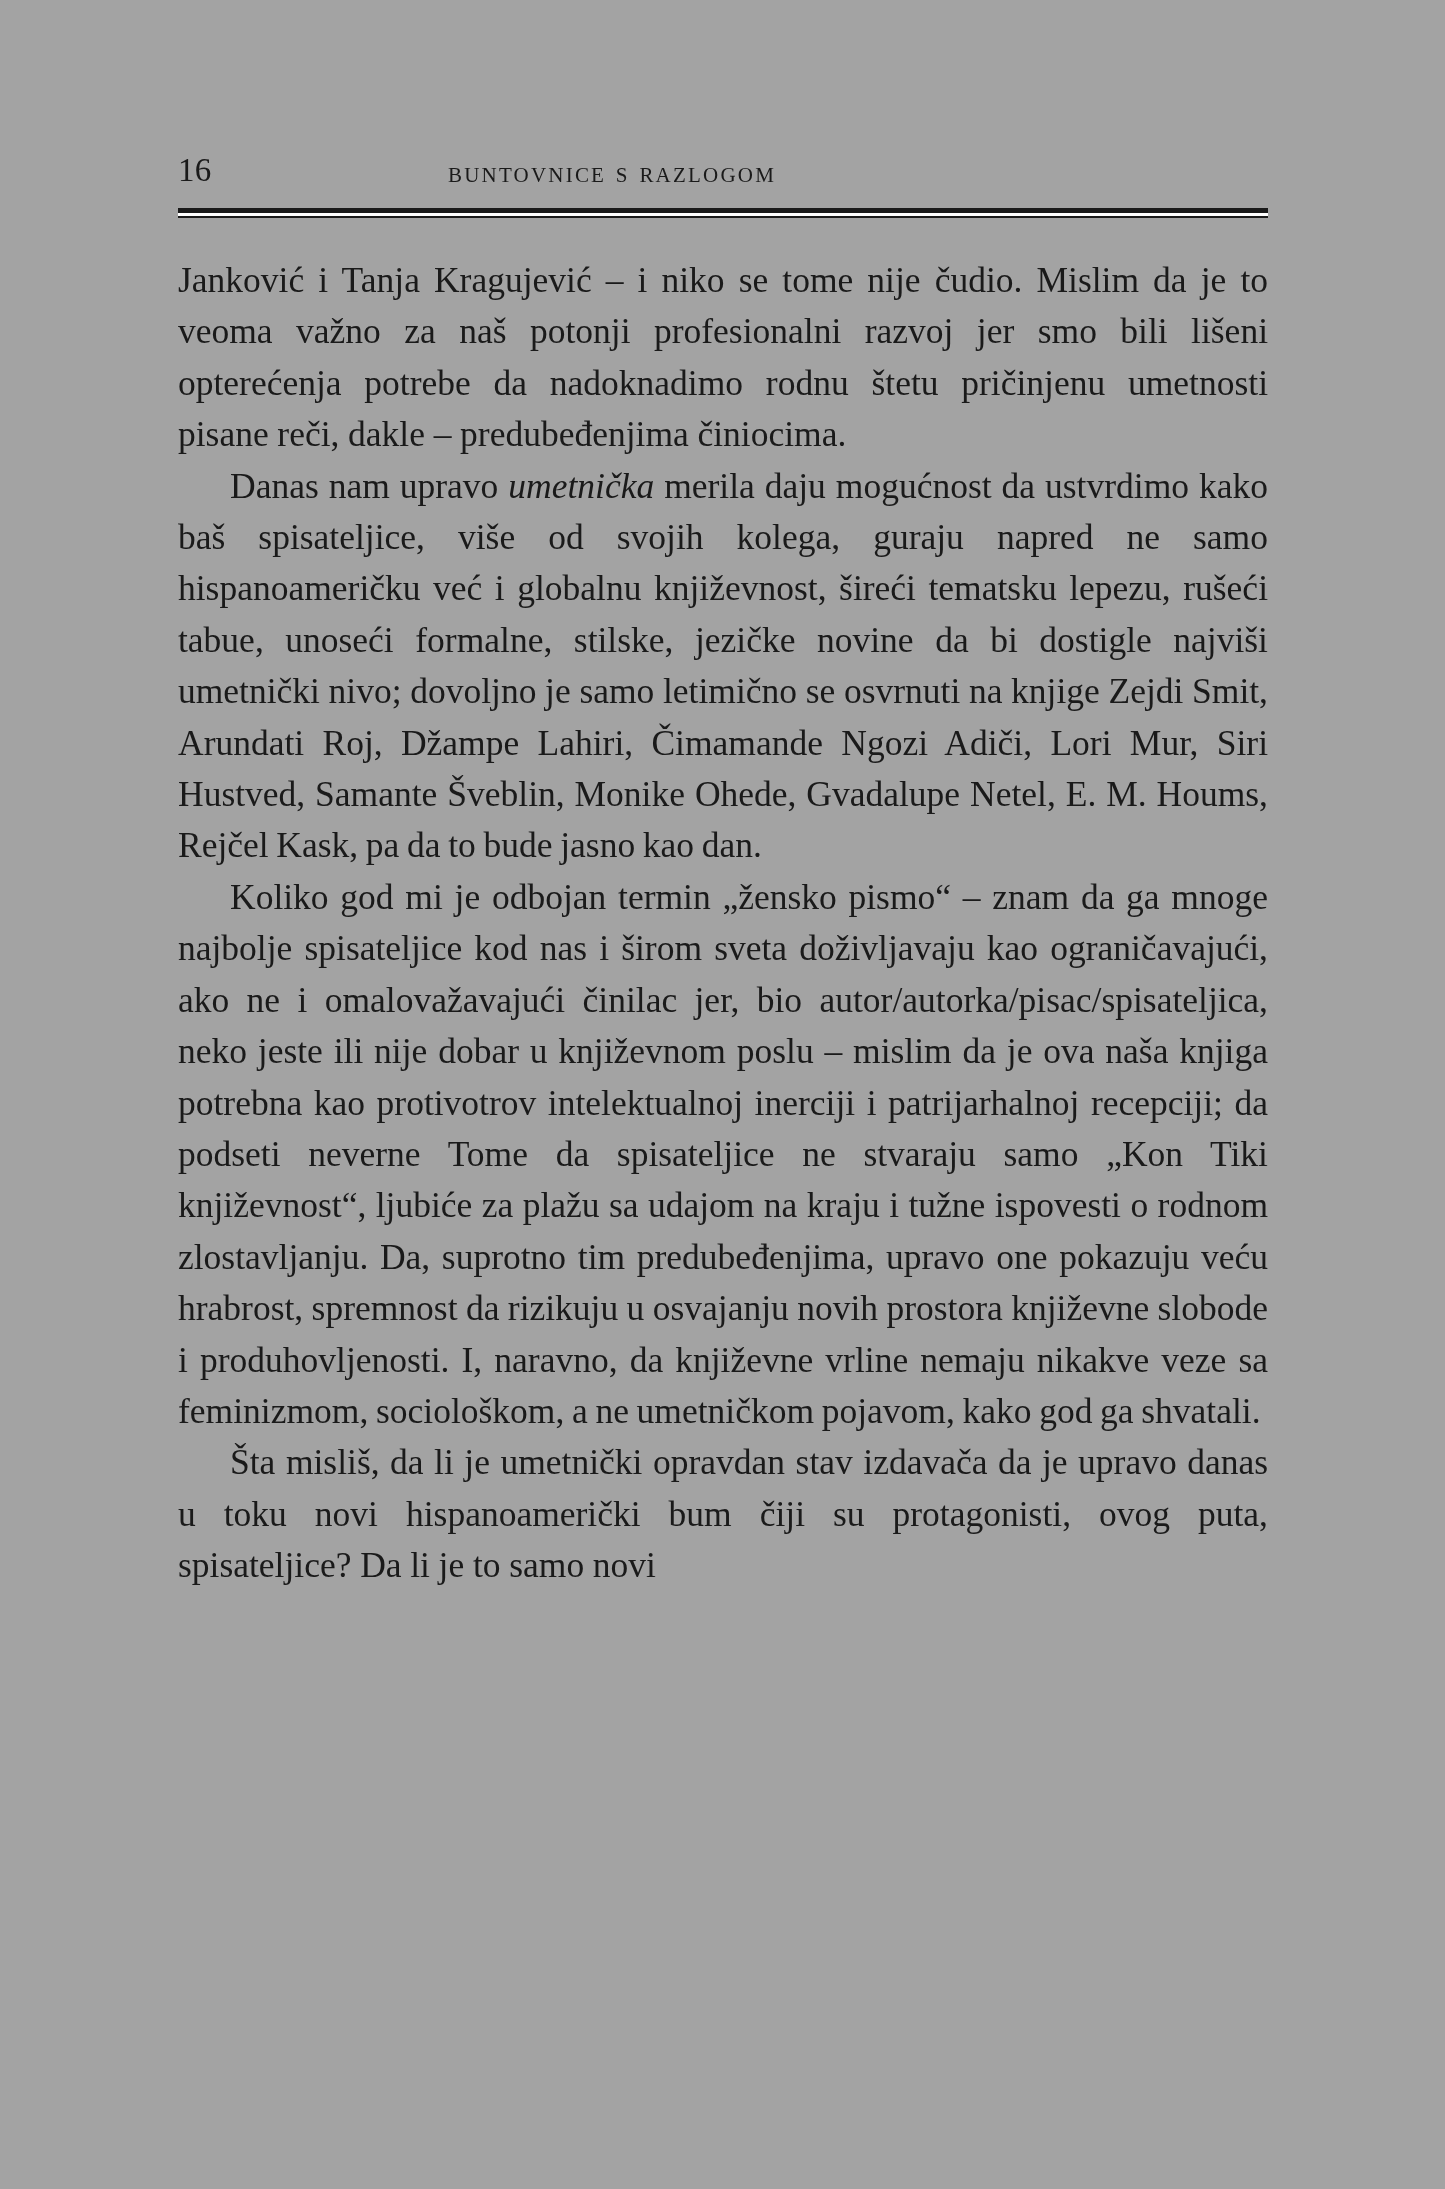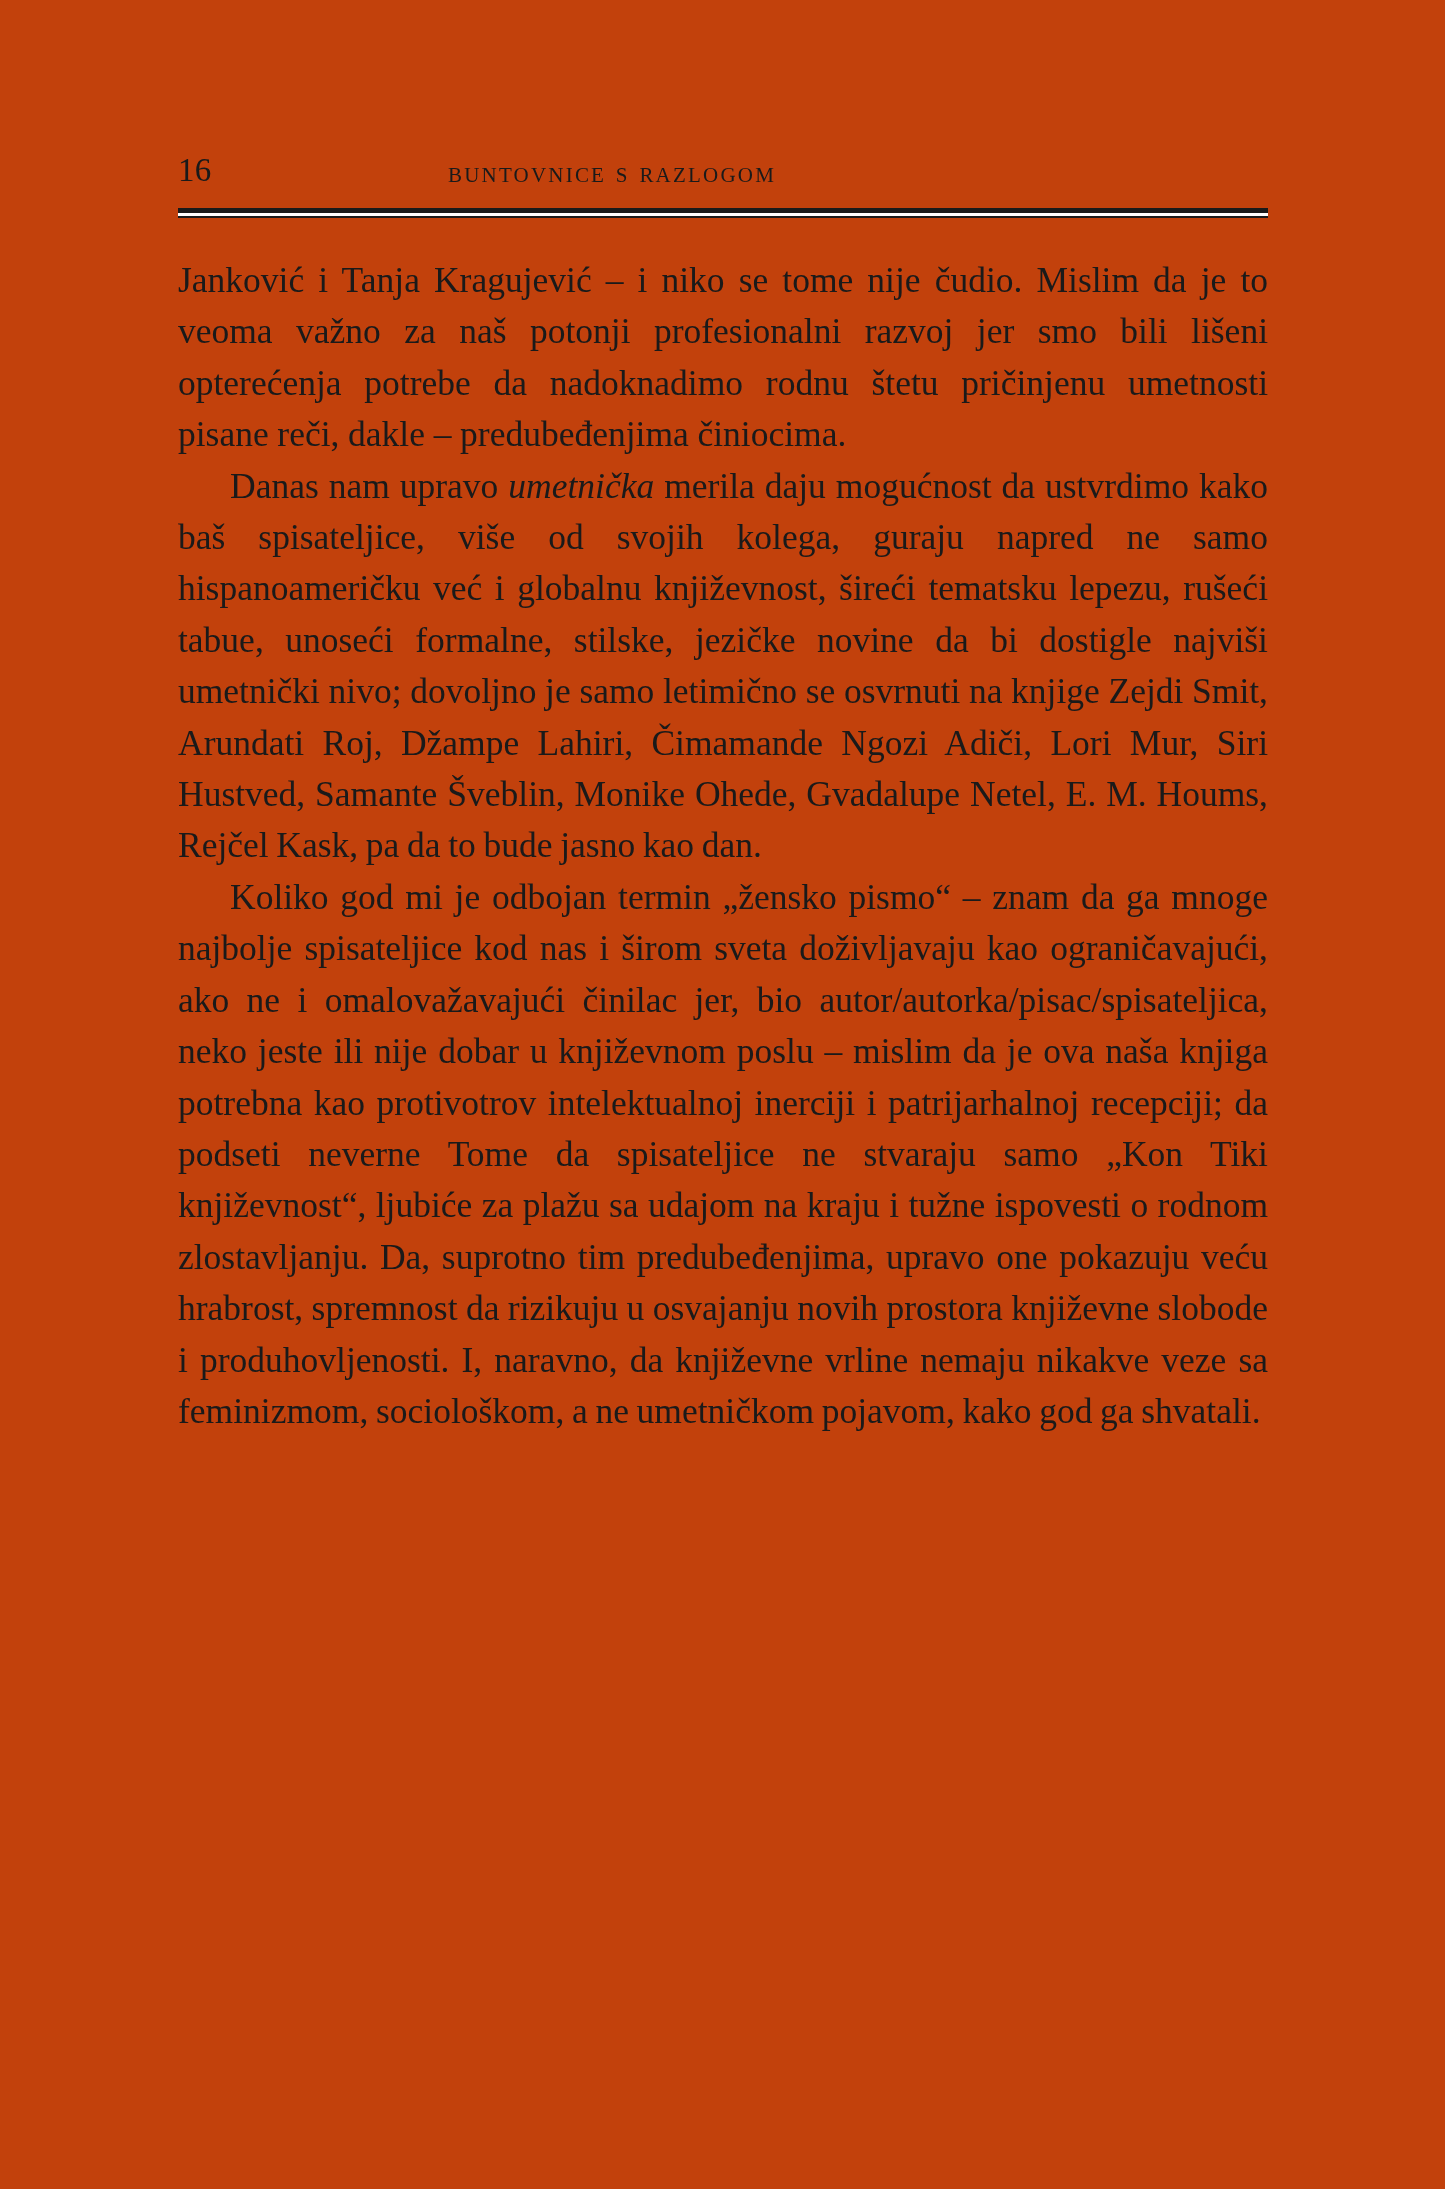--- a/index.html
+++ b/index.html
@@ -11,21 +11,21 @@
     width: 1445px;
     height: 2189px;
     font-family: "Liberation Serif", "DejaVu Serif", serif;
     color: #1a1a1a;
     -webkit-font-smoothing: antialiased;
   }
   .page {
     position: relative;
     width: 1445px;
     height: 2189px;
-    background: #c2410c;
+    background: #a3a3a3;
     box-sizing: border-box;
   }
   .content {
     position: absolute;
     left: 178px;
     top: 150px;
     width: 1090px;
   }
 
   
@@ -130,16 +130,19 @@
       </p>
 
       <p class="para indent tight">
         <span>Danas nam upravo </span><em class="ital">umetnička</em><span> merila daju mogućnost da ustvrdimo kako baš spisateljice, više od svojih kolega, guraju napred ne samo hispanoameričku već i globalnu književnost, šireći tematsku lepezu, rušeći tabue, unoseći formalne, stilske, jezičke novine da bi dostigle najviši umetnički nivo; dovoljno je samo letimično se osvrnuti na knjige Zejdi Smit, Arundati Roj, Džampe Lahiri, Čimamande Ngozi Adiči, Lori Mur, Siri Hustved, Samante Šveblin, Monike Ohede, Gvadalupe Netel, E. M. Houms, Rejčel Kask, pa da to bude jasno kao dan.</span>
       </p>
 
       <p class="para indent tight">
         <span>Koliko god mi je odbojan termin „žensko pismo“ – znam da ga mnoge najbolje spisateljice kod nas i širom sveta doživljavaju kao ograničavajući, ako ne i omalovažavajući činilac jer, bio autor/autorka/pisac/spisateljica, neko jeste ili nije dobar u književnom poslu – mislim da je ova naša knjiga potrebna kao protivotrov intelektualnoj inerciji i patrijarhalnoj recepciji; da podseti neverne Tome da spisateljice ne stvaraju samo „Kon Tiki književnost“, ljubiće za plažu sa udajom na kraju i tužne ispovesti o rodnom zlostavljanju. Da, suprotno tim predubeđenjima, upravo one pokazuju veću hrabrost, spremnost da rizikuju u osvajanju novih prostora književne slobode i produhovljenosti. I, naravno, da književne vrline nemaju nikakve veze sa feminizmom, sociološkom, a ne umetničkom pojavom, kako god ga shvatali.</span>
       </p>
 
+      <p class="para indent">
+        <span>Šta misliš, da li je umetnički opravdan stav izdavača da je upravo danas u toku novi hispanoamerički bum čiji su protagonisti, ovog puta, spisateljice? Da li je to samo novi</span>
+      </p>
 
     </div>
   </div>
 </div>
 
 </body></html>

